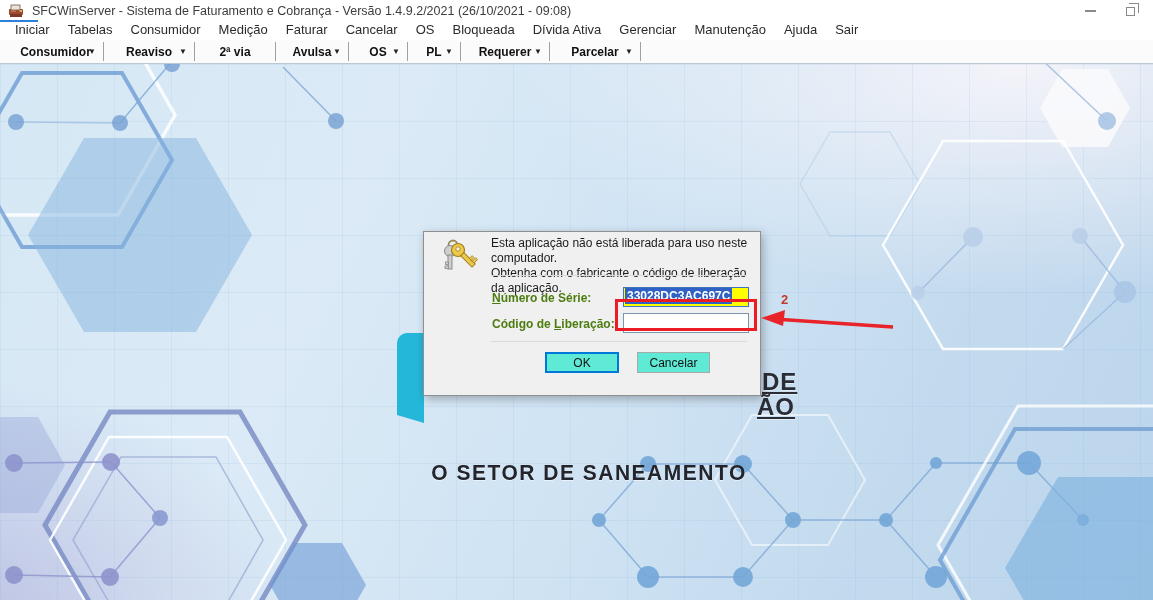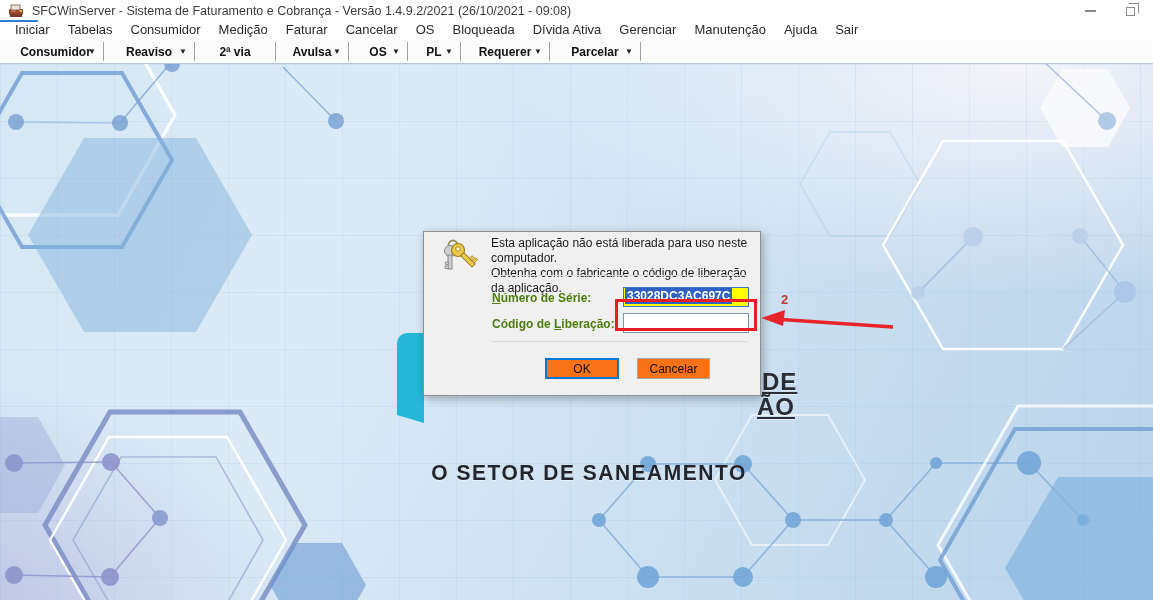--- a/index.html
+++ b/index.html
@@ -59,22 +59,22 @@
   .dlg-hr { position:absolute; left:67px; right:13px; height:0; border-top:1px solid #dadada; }
   .hr1 { top:43px; } .hr2 { top:109px; }
   .dlg-label { position:absolute; left:68px; font-size:12px; font-weight:bold; color:#4d7c0f; }
   .lbl-serial { top:59px; } .lbl-code { top:85px; }
   .u { text-decoration:underline; }
   .field { position:absolute; left:199px; width:126px; height:20px; background:#fff;
     border:1px solid #7a96b0; }
   .field-serial { top:55px; background:#ffff00; border:1px solid #3f73c2; display:flex; align-items:flex-start; }
   .field-serial .sel { background:#2f62c4; color:#fff; font-size:12px; font-weight:bold; padding:1px 2px; margin-left:1px; white-space:nowrap; }
   .field-code { top:81px; }
-  .btn { position:absolute; top:126px; height:21px; font-size:12px; color:#111; display:flex;
-    align-items:center; justify-content:center; background:#f97316; }
+  .btn { position:absolute; top:120px; height:21px; font-size:12px; color:#111; display:flex;
+    align-items:center; justify-content:center; background:#5eead4; }
   .btn-ok { left:121px; width:74px; border:1px solid #0078d7; box-shadow:inset 0 0 0 1px #0078d7; }
   .btn-cancel { left:213px; width:73px; border:1px solid #a9a9a9; }
 
   
   .red-box { position:absolute; left:615px; top:235px; width:142px; height:32px;
     border:3px solid #ec1c24; z-index:8; pointer-events:none; }
   .arrow-svg { position:absolute; inset:0; z-index:9; pointer-events:none; }
   .step-num { position:absolute; left:781px; top:228px; color:#c0392b; font-weight:bold; font-size:13px; z-index:9; }
 </style>
 </head>

